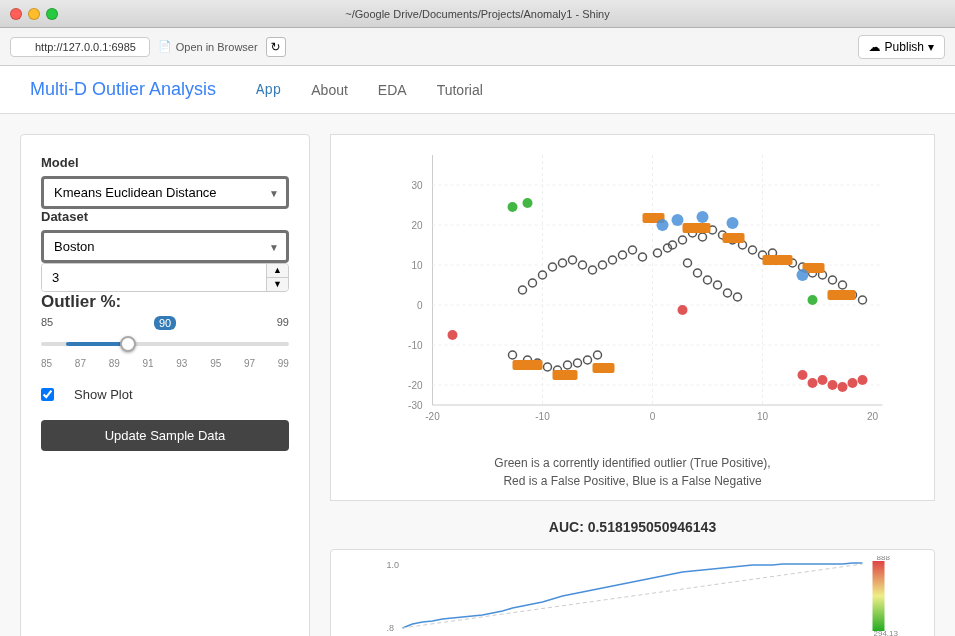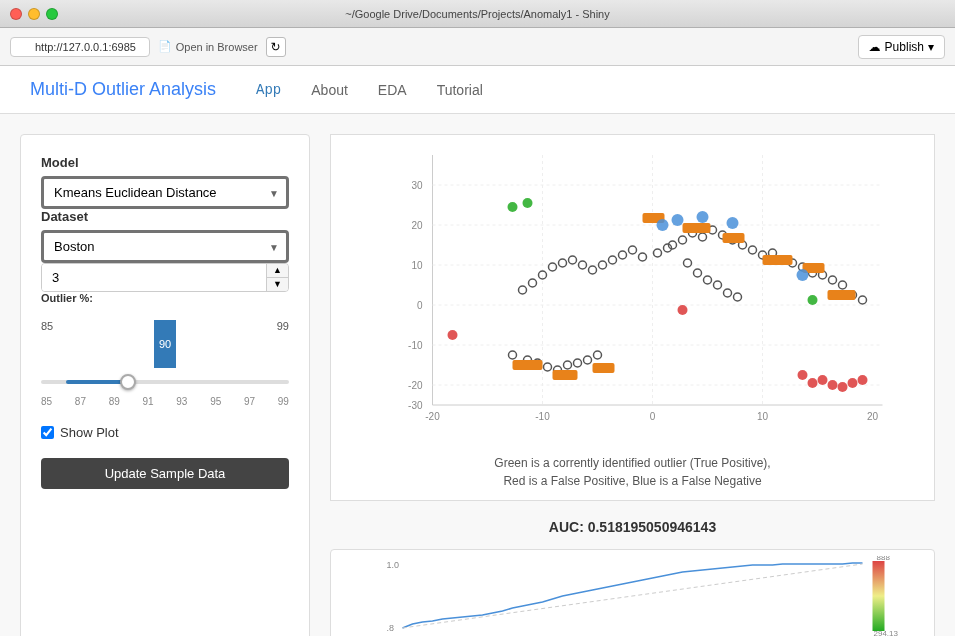--- a/index.html
+++ b/index.html
@@ -185,37 +185,37 @@
       border: none;
       cursor: pointer;
       font-size: 9px;
       line-height: 1;
     }
     .spin-btn:first-child { border-bottom: 1px solid #ccc; }
 
     
     .slider-section { margin-bottom: 18px; }
     .slider-label {
-      font-size: 11px;
+      font-size: 17px;
       font-weight: 600;
       color: #333;
-      margin-bottom: 16px;
+      margin-bottom: 4px;
     }
     .slider-range-labels {
       display: flex;
       justify-content: space-between;
       font-size: 11px;
       color: #555;
       margin-bottom: 2px;
     }
     .slider-value-highlight {
       background: #337ab7;
       color: white;
-      padding: 18px 5px;
-      border-radius: 0;
+      padding: 1px 5px;
+      border-radius: 6px;
       font-size: 11px;
       text-align: center;
     }
     .slider-track-container {
       position: relative;
       height: 20px;
       margin: 4px 0;
     }
     .slider-track {
       position: absolute;
@@ -251,21 +251,21 @@
       display: flex;
       justify-content: space-between;
       font-size: 10px;
       color: #888;
       margin-top: 2px;
     }
 
     
     .checkbox-row {
       display: flex;
-      gap: 6px;
+      gap: 20px;
       margin-bottom: 18px;
     }
     .checkbox-row input { cursor: pointer; }
     .checkbox-label { font-size: 13px; color: #333; }
 
     
     .btn-dark {
       display: block;
       width: 100%;
       padding: 8px 16px;

